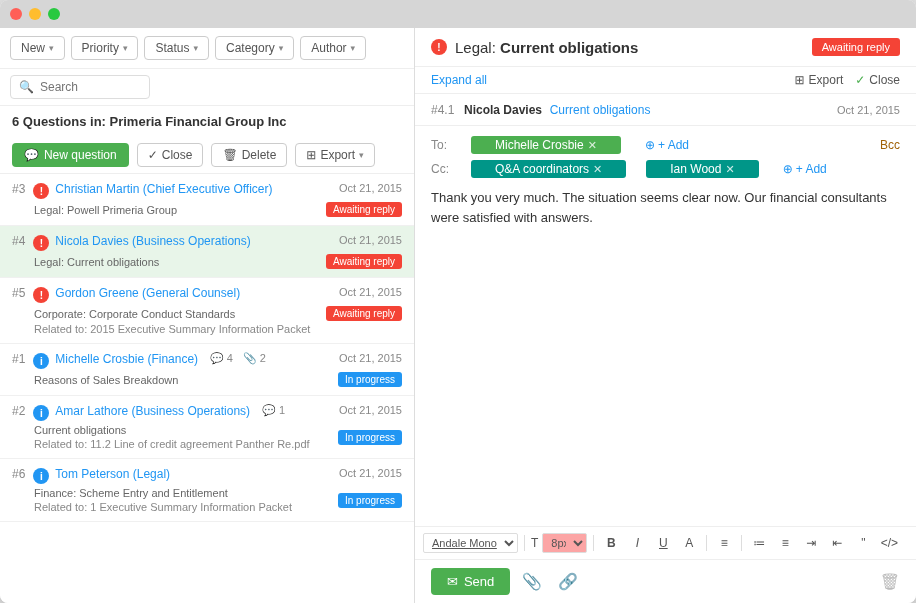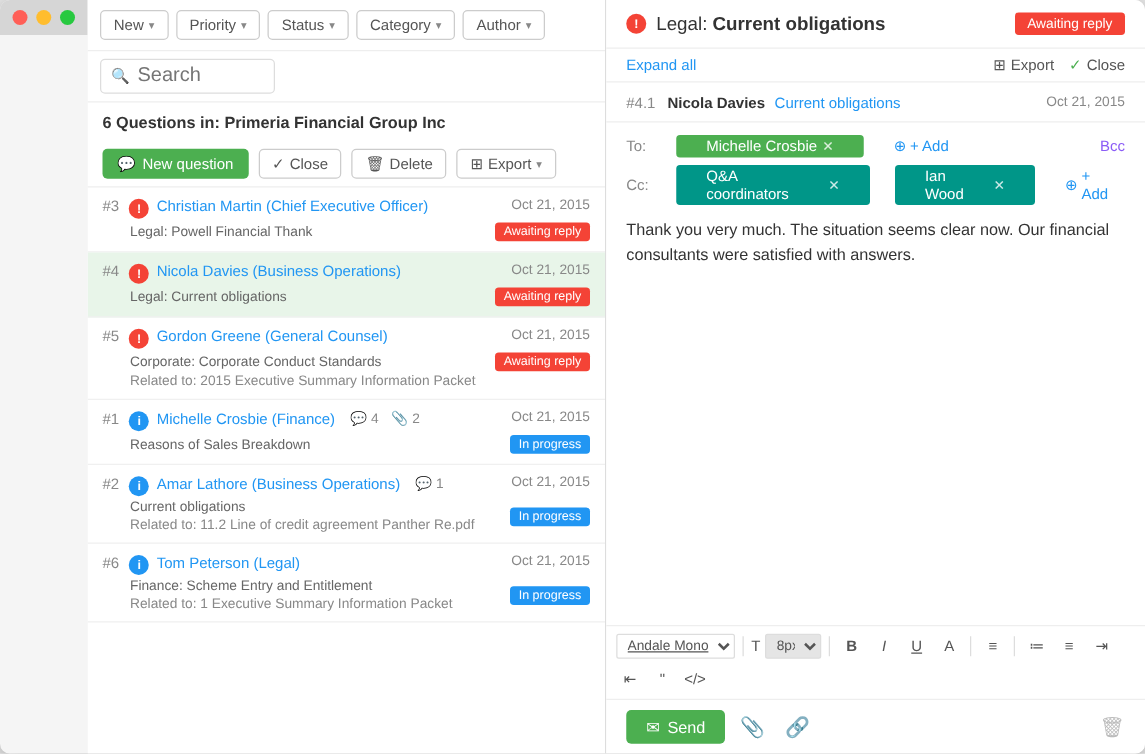--- a/index.html
+++ b/index.html
@@ -13,21 +13,21 @@
       min-height: 100vh;
     }
     .window {
       width: 916px;
       height: 603px;
       background: #f5f5f5;
       border-radius: 8px;
       box-shadow: 0 4px 20px rgba(0,0,0,0.3);
       overflow: hidden;
       display: flex;
-      flex-direction: row;
+      flex-direction: column;
     }
     .titlebar {
       background: #d6d6d6;
       height: 28px;
       display: flex;
       align-items: center;
       padding: 0 10px;
       gap: 7px;
       flex-shrink: 0;
     }
@@ -89,21 +89,21 @@
       border-radius: 4px;
       padding: 4px 8px;
       gap: 6px;
       background: #fff;
       width: 140px;
     }
     .search-icon { color: #aaa; font-size: 12px; }
     .search-input {
       border: none;
       outline: none;
-      font-size: 16px;
+      font-size: 12px;
       color: #555;
       width: 100%;
     }
     .group-header {
       padding: 8px 12px;
       font-size: 13px;
       font-weight: 600;
       color: #333;
     }
     .action-bar {
@@ -255,21 +255,21 @@
       flex-direction: column;
       gap: 6px;
     }
     .compose-row {
       display: flex;
       align-items: center;
       gap: 20px;
       font-size: 12px;
     }
     .compose-label { color: #888; width: 20px; flex-shrink: 0; }
-    .bcc-label { margin-left: auto; color: #8b5cf6; cursor: pointer; }
+    .bcc-label { margin-left: auto; color: #a16207; cursor: pointer; }
     .tag {
       display: flex;
       align-items: center;
       gap: 4px;
       padding: 2px 24px;
       border-radius: 3px;
       font-size: 12px;
       color: #fff;
     }
     .tag-green { background: #4caf50; }
@@ -310,21 +310,21 @@
       background: #fff;
       text-decoration: underline;
     }
     .size-select {
       font-size: 11px;
       padding: 2px 4px;
       border: 1px solid #ddd;
       border-radius: 2px;
       color: #555;
       cursor: pointer;
-      background: #e5e5e5;
+      background: #fca5a5;
       width: 45px;
     }
     .toolbar-sep {
       width: 1px;
       height: 16px;
       background: #ddd;
       margin: 0 2px;
     }
     .fmt-btn {
       width: 22px;
@@ -440,21 +440,21 @@
         <div class="question-item">
           <div class="q-row1">
             <div class="q-left">
               <span class="q-num">#3</span>
               <div class="q-icon red">!</div>
               <span class="q-name">Christian Martin (Chief Executive Officer)</span>
             </div>
             <span class="q-date">Oct 21, 2015</span>
           </div>
           <div class="q-row2">
-            <span class="q-sub">Legal: Powell Financial Thank</span>
+            <span class="q-sub">Legal: Powell Primeria Group</span>
             <span class="badge badge-awaiting">Awaiting reply</span>
           </div>
         </div>
 
         <div class="question-item active">
           <div class="q-row1">
             <div class="q-left">
               <span class="q-num">#4</span>
               <div class="q-icon red">!</div>
               <span class="q-name">Nicola Davies (Business Operations)</span>

